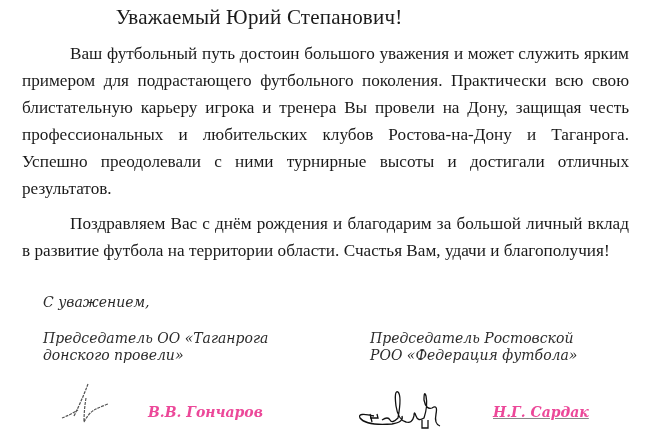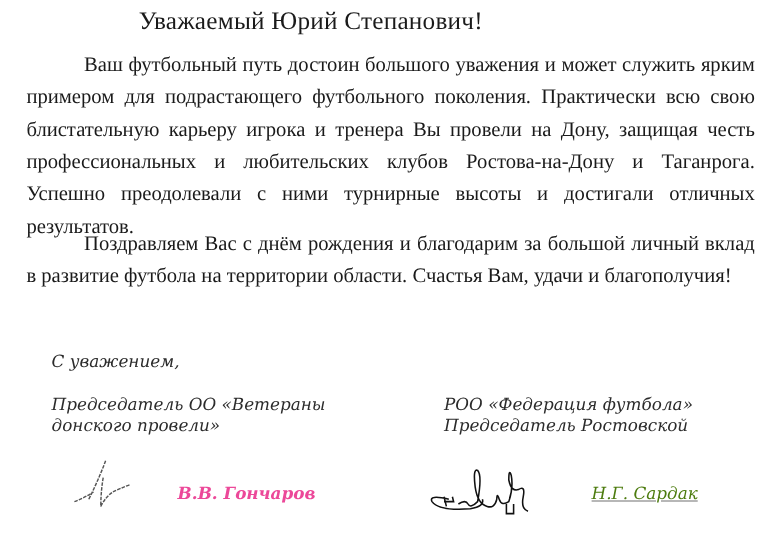--- a/index.html
+++ b/index.html
@@ -13,54 +13,54 @@
       text-align: center; font-size: 21px; letter-spacing: 0.2px;
       font-family: "Liberation Sans Narrow", "Liberation Serif", serif;
     }
     .para {
       position: absolute; left: 22px; width: 607px;
       font-size: 17.2px; line-height: 27px;
       text-align: justify; text-indent: 48px;
       font-family: Liberation Serif, serif;
     }
     .para1 { top: 40px; }
-    .para2 { top: 189px; }
+    .para2 { top: 210px; }
     .it {
       position: absolute;
       font-family: "DejaVu Serif", serif;
       font-style: italic; font-size: 14px; line-height: 17px;
       color: #2b2b2b;
     }
     .regards { left: 43px; top: 294px; }
     .left-title { left: 43px; top: 330px; }
     .right-title { left: 370px; top: 330px; }
     .name-left { left: 148px; top: 404px; font-weight: bold; color: #ec4899; }
-    .name-right { left: 493px; top: 404px; font-weight: normal; color: #4d7c0f; text-decoration: underline; text-decoration-color: #888; }
+    .name-right { left: 493px; top: 404px; font-weight: bold; color: #ec4899; text-decoration: underline; text-decoration-color: #888; }
     .sig { position: absolute; }
     .sig-left { left: 60px; top: 380px; }
     .sig-right { left: 352px; top: 386px; }
   </style>
 </head>
 <body>
 
 <div class="title">Уважаемый Юрий Степанович!</div>
 
 <div class="para para1">Ваш футбольный путь достоин большого уважения и может служить ярким примером для подрастающего футбольного поколения. Практически всю свою блистательную карьеру игрока и тренера Вы провели на Дону, защищая честь профессиональных и любительских клубов Ростова-на-Дону и Таганрога. Успешно преодолевали с ними турнирные высоты и достигали отличных результатов.</div>
 <div class="para para2">Поздравляем Вас с днём рождения и благодарим за большой личный вклад в развитие футбола на территории области. Счастья Вам, удачи и благополучия!</div>
 
 <div class="it regards">С уважением,</div>
 
 <div class="it left-title">
-  <div>Председатель ОО «Ветераны</div>
+  <div>Председатель ОО «Таганрога</div>
   <div>донского провели»</div>
 </div>
 
 <div class="it right-title">
+  <div>Председатель Ростовской</div>
   <div>РОО «Федерация футбола»</div>
-  <div>Председатель Ростовской</div>
 </div>
 
 <div class="sig sig-left">
   <svg width="50" height="50" viewBox="0 0 50 50">
     <path d="M2 38 Q10 35 18 30 M14 36 Q22 20 28 4 M26 18 Q24 30 24 42 Q28 34 34 30 Q40 27 48 24" stroke="#555" stroke-width="1.2" fill="none" stroke-dasharray="3 1"></path>
   </svg>
 </div>
 
 <div class="it name-left">В.В. Гончаров</div>
 

